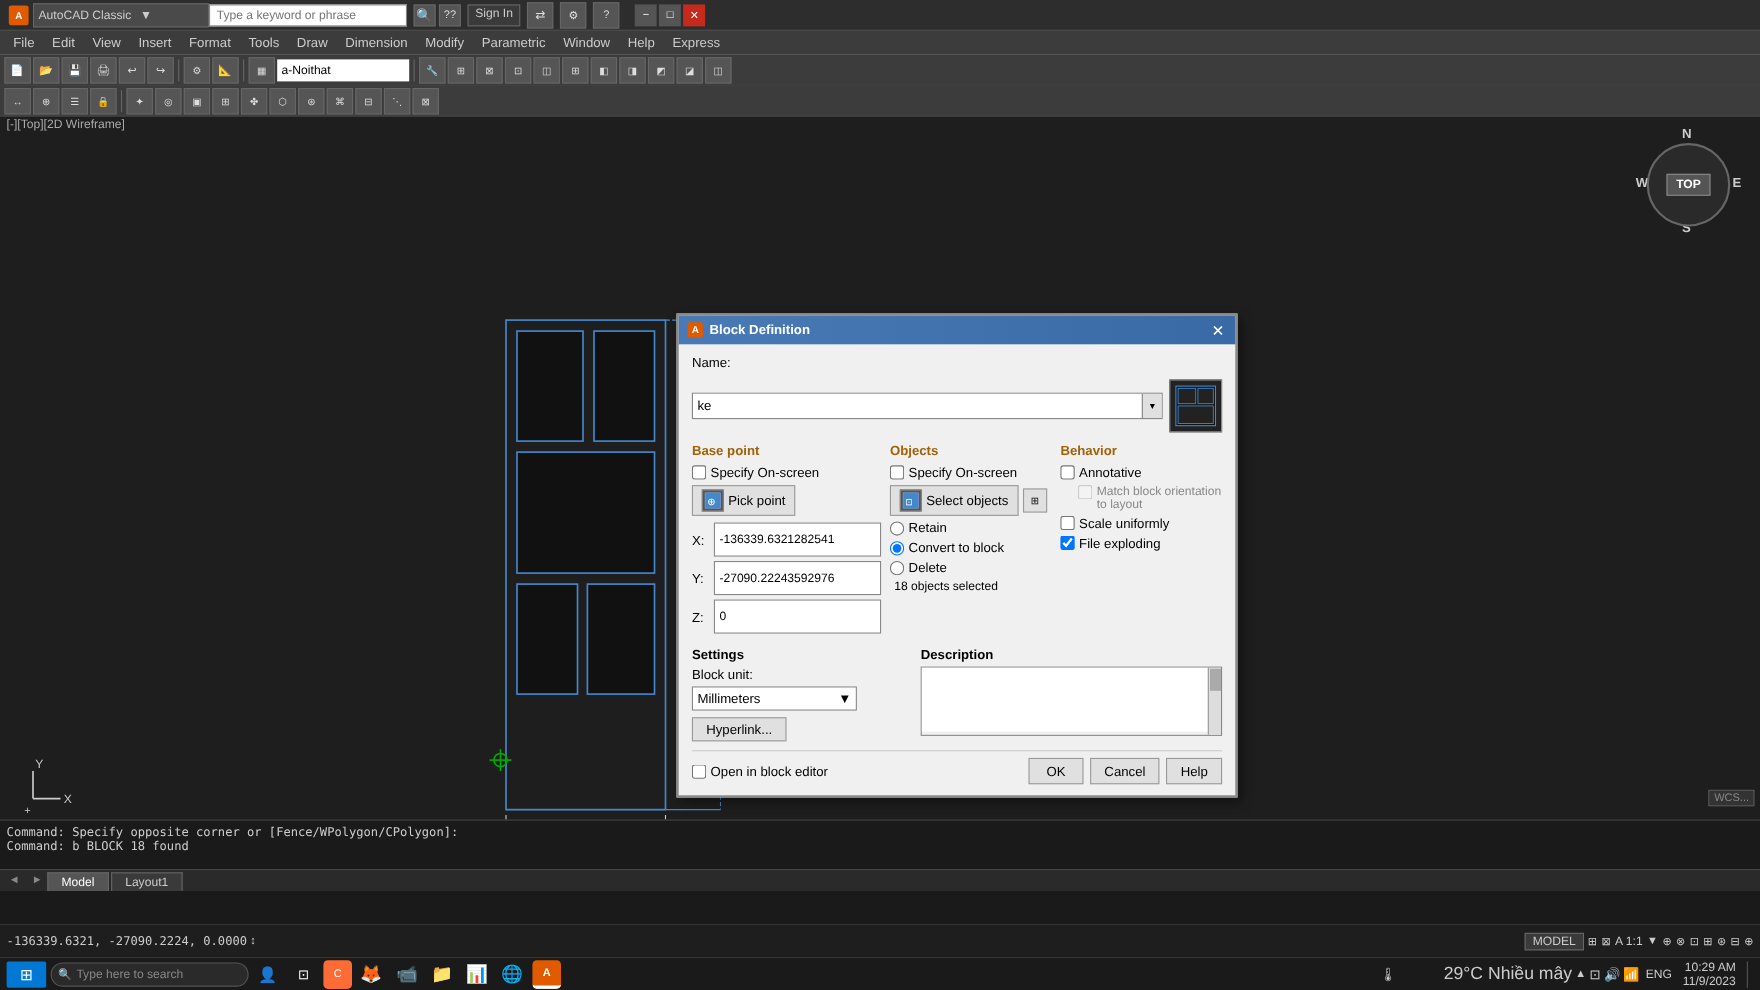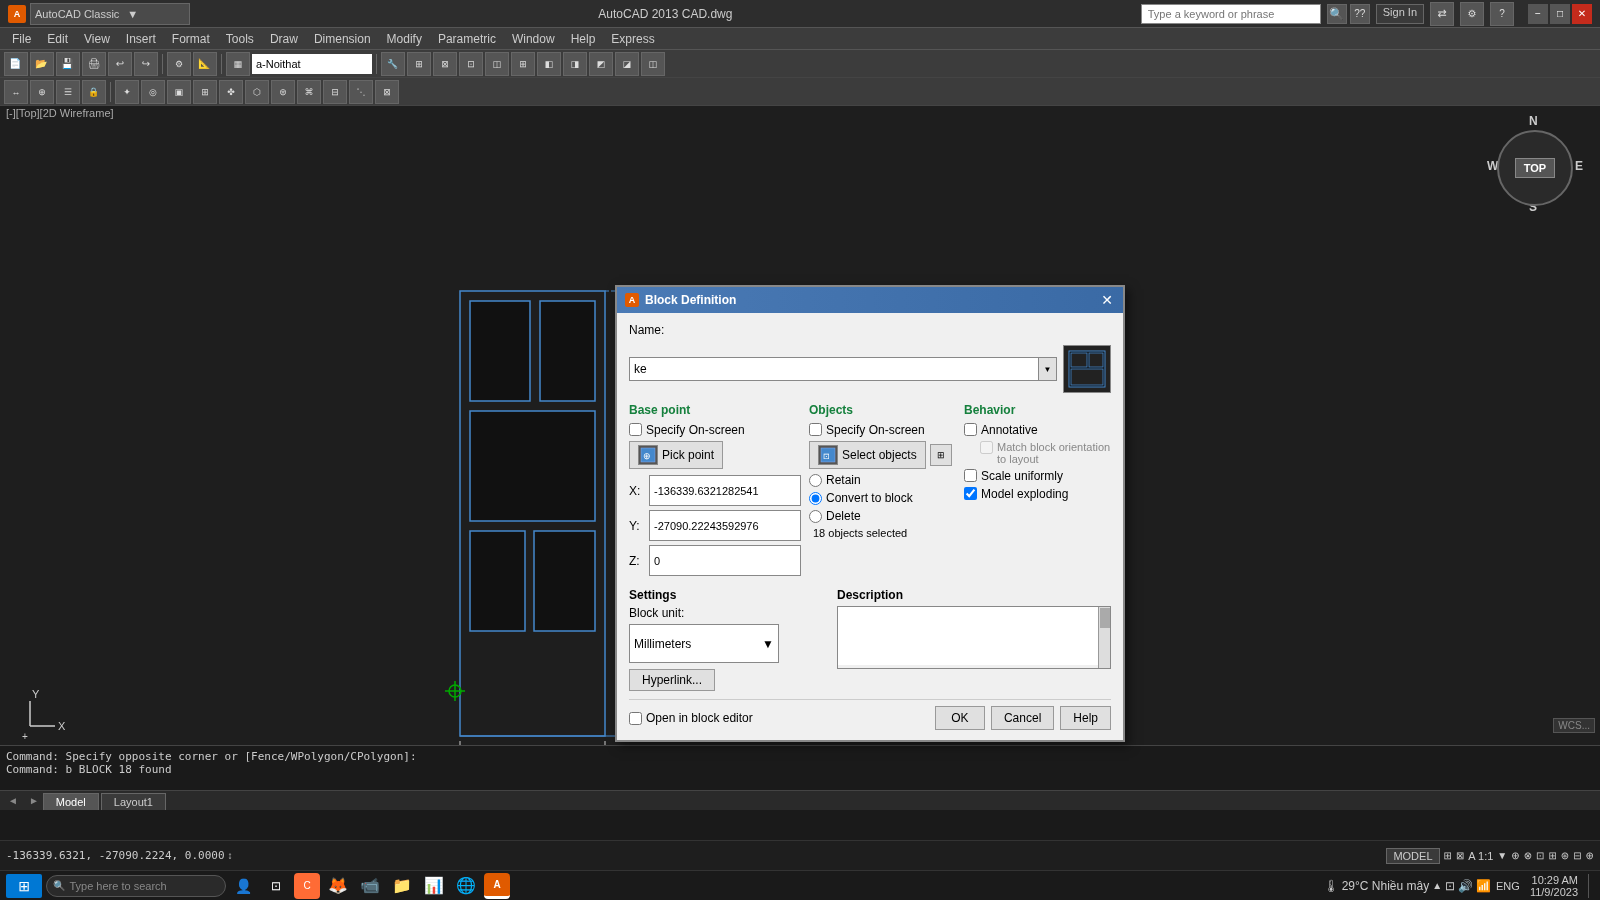--- a/index.html
+++ b/index.html
@@ -47,35 +47,35 @@
     .dialog-title-text { font-size: 12px; font-weight: bold; display: flex; align-items: center; gap: 6px; }
     .dialog-close { background: none; border: none; color: white; cursor: pointer; font-size: 14px; padding: 0 2px; }
     .dialog-body { padding: 10px 12px; }
     .dialog-row { display: flex; align-items: center; gap: 6px; margin-bottom: 8px; }
     .dialog-label { font-size: 12px; color: #000; }
     .preview-box { width: 48px; height: 48px; background: #222; border: 1px solid #888; display: flex; align-items: center; justify-content: center; flex-shrink: 0; }
 
     
     .dialog-cols { display: flex; gap: 8px; margin-bottom: 8px; }
     .dialog-col { flex: 1; }
-    .col-header { font-size: 12px; font-weight: bold; margin-bottom: 6px; color: #15803d; }
+    .col-header { font-size: 12px; font-weight: bold; margin-bottom: 6px; color: #a16207; }
     
     .checkbox-row { display: flex; align-items: flex-start; gap: 4px; margin-bottom: 4px; font-size: 12px; }
     .radio-row { display: flex; align-items: center; gap: 4px; margin-bottom: 4px; font-size: 12px; }
     
     .icon-btn { display: flex; align-items: center; gap: 4px; background: #e0e0e0; border: 1px solid #999; padding: 3px 8px; cursor: pointer; font-size: 12px; margin-bottom: 4px; }
     .icon-btn-img { width: 20px; height: 20px; background: #555; border: 1px solid #888; display: flex; align-items: center; justify-content: center; }
     
     .coord-row { display: flex; align-items: center; gap: 4px; margin-bottom: 4px; font-size: 12px; }
     .coord-label { width: 16px; font-size: 12px; }
     .coord-input { flex: 1; height: 31px; border: 1px solid #888; padding: 1px 4px; font-size: 11px; background: #fff; }
     
     .objects-count { font-size: 11px; color: #000; margin-top: 4px; margin-left: 4px; }
     .settings-label { font-size: 12px; font-weight: bold; margin-bottom: 4px; }
-    .unit-dropdown { height: 39px; width: 150px; border: 1px solid #888; padding: 0 4px; font-size: 12px; background: #fff; display: flex; align-items: center; justify-content: space-between; cursor: pointer; }
+    .unit-dropdown { height: 22px; width: 150px; border: 1px solid #888; padding: 0 4px; font-size: 12px; background: #fff; display: flex; align-items: center; justify-content: space-between; cursor: pointer; }
     .hyperlink-btn { height: 22px; background: #e0e0e0; border: 1px solid #999; padding: 2px 12px; font-size: 12px; cursor: pointer; }
     .desc-label { font-size: 12px; font-weight: bold; margin-bottom: 4px; }
     .desc-textarea { width: 100%; height: 60px; border: 1px solid #888; background: #fff; resize: none; font-size: 12px; padding: 2px 4px; }
     
     
     .dialog-bottom { display: flex; align-items: center; justify-content: space-between; margin-top: 8px; padding-top: 6px; border-top: 1px solid #ccc; }
     .dialog-checkbox-row { display: flex; align-items: center; gap: 4px; font-size: 12px; }
     .dialog-buttons { display: flex; gap: 6px; }
     .dlg-btn { height: 24px; min-width: 50px; background: #e0e0e0; border: 1px solid #999; font-size: 12px; cursor: pointer; padding: 0 12px; }
     .cmd-line { position: absolute; bottom: 60px; left: 0; right: 0; height: 65px; background: #1a1a1a; border-top: 1px solid #444; padding: 4px 6px; font-size: 11px; color: #fff; font-family: monospace; }
@@ -109,21 +109,20 @@
 <body>
 
 <div class="title-bar">
   <div class="title-bar-left">
     <div class="title-bar-icon" style="font-size:9px;font-weight:bold;">A</div>
     <div class="tb-dropdown" style="font-size:11px;width:160px;">
       <span>AutoCAD Classic</span>
       <span style="margin-left:4px;">▼</span>
     </div>
   </div>
-  <div class="title-bar-center">AutoCAD 2013  CAD.dwg</div>
   <div class="title-bar-right">
     <input class="search-box" type="text" placeholder="Type a keyword or phrase" style="">
     <div style="display:flex;gap:3px;align-items:center;">
       <div class="tb-icon" style="width:20px;height:20px;font-size:12px;">🔍</div>
       <div class="tb-icon" style="width:20px;height:20px;font-size:10px;">??</div>
     </div>
     <div class="tb-btn">Sign In</div>
     <div class="tb-icon" style="font-size:11px;">⇄</div>
     <div class="tb-icon">⚙</div>
     <div class="tb-icon">?</div>
@@ -357,21 +356,21 @@
         <div class="checkbox-row" style="margin-left:16px;">
           <input type="checkbox" disabled="" style="">
           <span style="font-size:11px;color:#888;">Match block orientation to layout</span>
         </div>
         <div class="checkbox-row">
           <input type="checkbox" style="">
           <span>Scale uniformly</span>
         </div>
         <div class="checkbox-row">
           <input type="checkbox" checked="" style="">
-          <span>Model exploding</span>
+          <span>File exploding</span>
         </div>
       </div>
     </div>
 
     <div style="display:flex;gap:8px;margin-bottom:8px;">
 
       <div style="flex:0 0 200px;">
         <div class="settings-label">Settings</div>
         <div style="font-size:12px;margin-bottom:4px;">Block unit:</div>
         <div class="unit-dropdown" style="margin-bottom:6px;">
@@ -455,21 +454,21 @@
     <div class="taskbar-icon" style="font-size:16px;">🦊</div>
     <div class="taskbar-icon" style="font-size:16px;">📹</div>
     <div class="taskbar-icon" style="font-size:16px;">📁</div>
     <div class="taskbar-icon" style="font-size:16px;">📊</div>
     <div class="taskbar-icon" style="font-size:16px;">🌐</div>
     <div class="taskbar-icon" style="background:#e05a00;border-radius:4px;width:26px;height:26px;font-size:10px;font-weight:bold;display:flex;align-items:center;justify-content:center;color:white;border-bottom:3px solid #fff;">A</div>
   </div>
   <div class="taskbar-right">
     <div class="notif-icons">
       <span style="font-size:12px;">🌡</span>
-      <span style="font-size:12px;">29°C  Nhiều mây</span>
+      <span style="font-size:16px;margin-left:40px;">29°C  Nhiều mây</span>
       <span style="font-size:10px;">▲</span>
       <span style="font-size:12px;">⊡</span>
       <span style="font-size:12px;">🔊</span>
       <span style="font-size:12px;">📶</span>
       <span style="font-size:11px;padding:0 2px;">ENG</span>
     </div>
     <div class="taskbar-time">
       <div style="font-size:11px;">10:29 AM</div>
       <div style="font-size:11px;">11/9/2023</div>
     </div>

